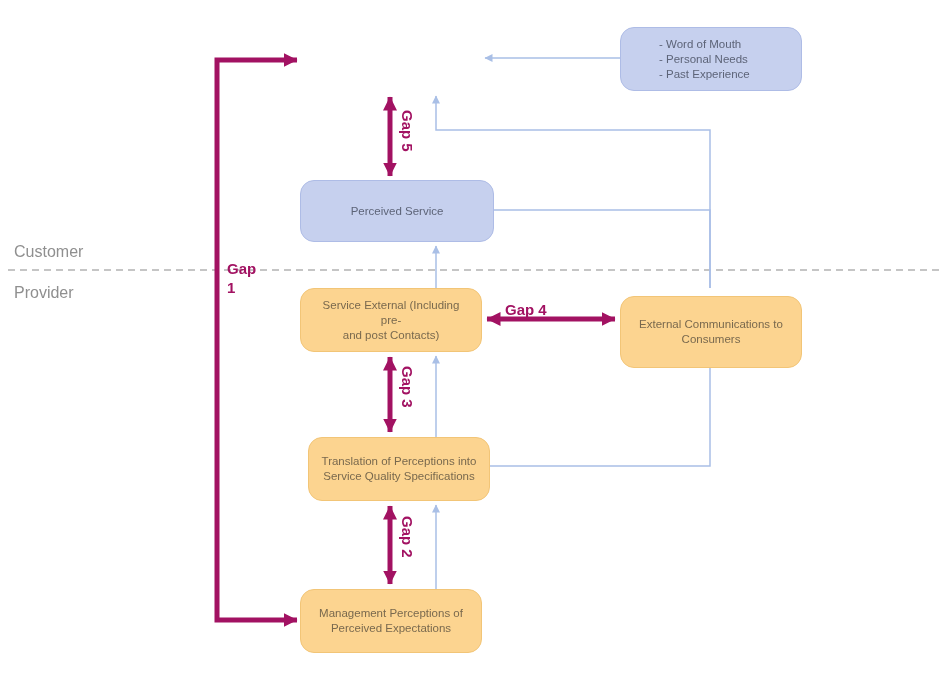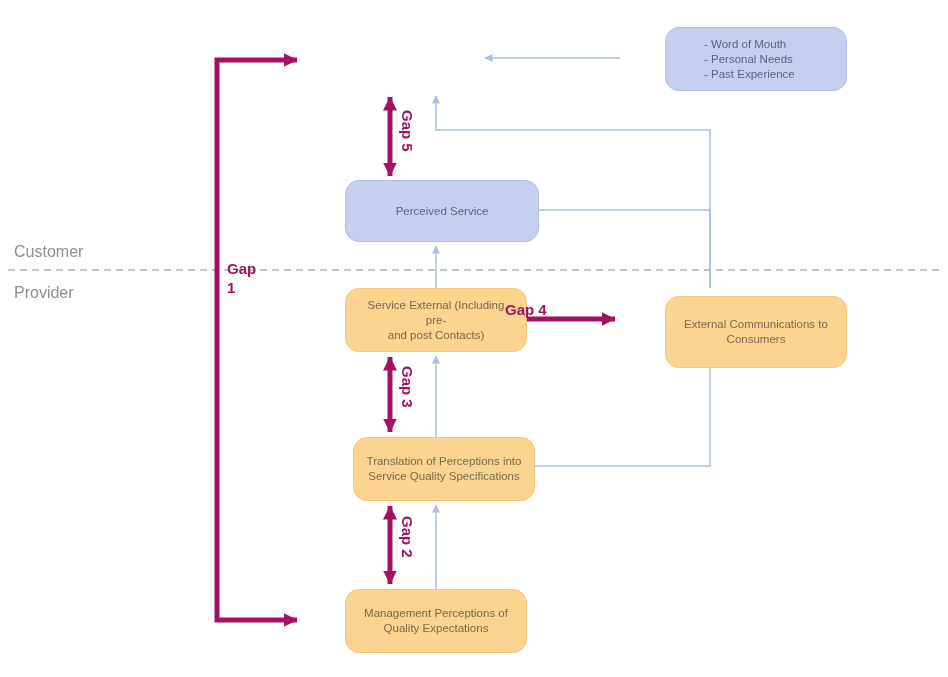--- a/index.html
+++ b/index.html
@@ -10,21 +10,21 @@
   svg.wires { position:absolute; left:0; top:0; }
   .flow line, .flow path { stroke:var(--flow-arrow,#a9bfe6); stroke-width:1.5; fill:none; }
   .gaps line, .gaps path { stroke:var(--gap-arrow,#a21262); stroke-width:5; fill:none; }
   .gap-fill  { fill:var(--gap-arrow,#a21262); }
   .flow-fill { fill:var(--flow-arrow,#a9bfe6); }
   .divider { stroke:var(--divider,#b3b3b3); stroke-width:1.3; stroke-dasharray:7 5; fill:none; }
 
   .box {
     position:absolute; border-radius:14px;
     display:flex; flex-direction:column; align-items:center; justify-content:center;
-    text-align:center; font-size:11.5px; line-height:15px; padding:6px 10px;margin-left:45px;
+    text-align:center; font-size:11.5px; line-height:15px; padding:6px 10px;
   }
   .box.blue {
     background:var(--customer-box-fill,#c6d0ee);
     border:1px solid var(--customer-box-border,#aebce6);
     color:var(--customer-box-text,#5d6478);
   }
   .box.orange {
     background:var(--provider-box-fill,#fcd490);
     border:1px solid var(--provider-box-border,#f2c577);
     color:var(--provider-box-text,#79694e);
@@ -98,21 +98,21 @@
     <div>Consumers</div>
   </div>
 
   <div class="box orange" style="left:308px;top:437px;width:182px;height:64px">
     <div>Translation of Perceptions into</div>
     <div>Service Quality Specifications</div>
   </div>
 
   <div class="box orange" style="left:300px;top:589px;width:182px;height:64px">
     <div>Management Perceptions of</div>
-    <div>Quality Expectations</div>
+    <div>Perceived Expectations</div>
   </div>
 
   <div class="region-label" style="left:14px;top:243px">Customer</div>
   <div class="region-label" style="left:14px;top:284px">Provider</div>
 
   <div class="gap-label" style="left:227px;top:259px;width:40px">Gap 1</div>
   <div class="gap-label vertical" style="left:398px;top:110px">Gap 5</div>
   <div class="gap-label vertical" style="left:398px;top:366px">Gap 3</div>
   <div class="gap-label vertical" style="left:398px;top:516px">Gap 2</div>
   <div class="gap-label centered" style="left:505px;top:300px;width:72px">Gap 4</div>

